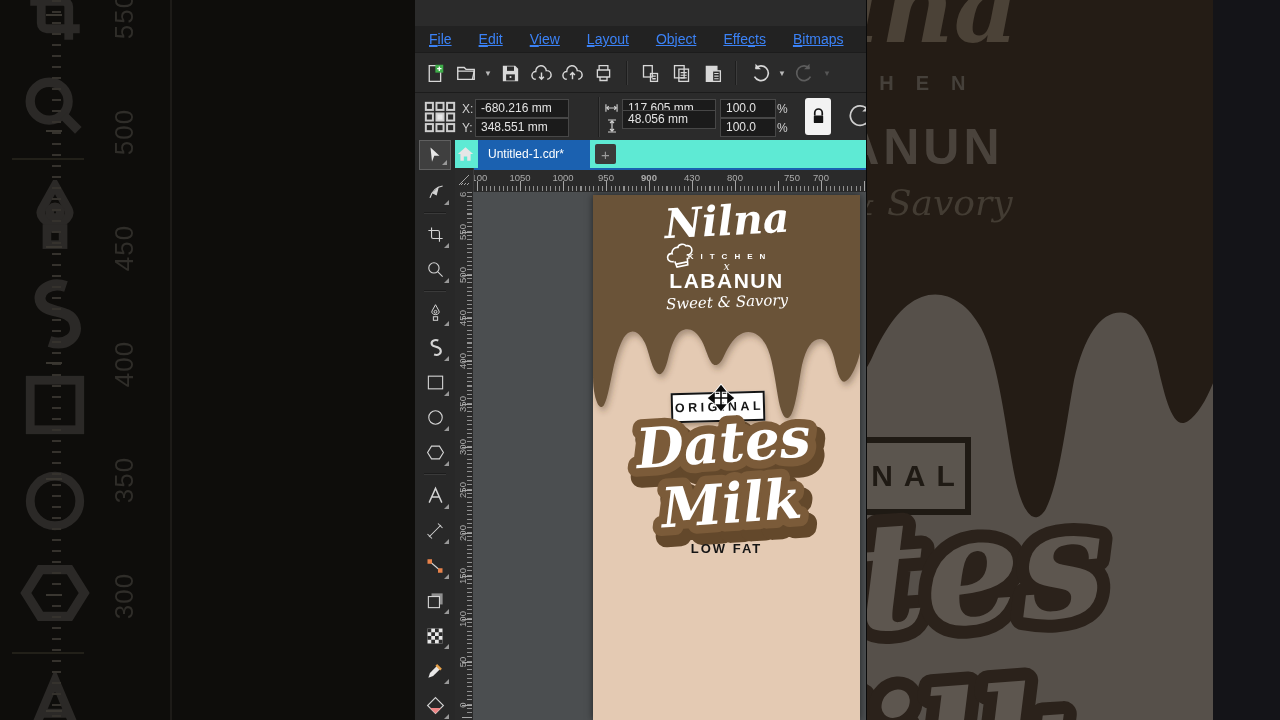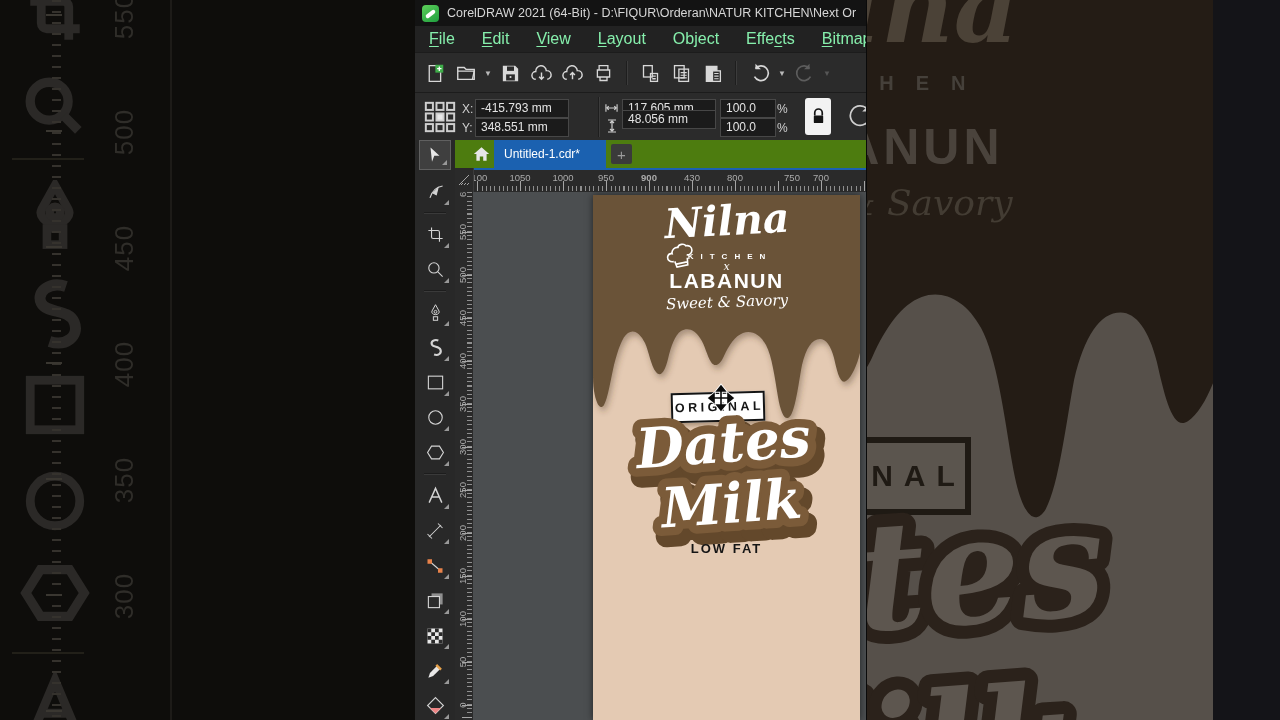--- a/index.html
+++ b/index.html
@@ -37,40 +37,40 @@
 
   .titlebar{position:absolute;left:0;top:0;width:100%;height:26px;background:#131313;display:flex;align-items:center;}
   .app-icon{width:17px;height:17px;margin:0 8px 0 7px;border-radius:4px;
       background:linear-gradient(145deg,#5ecf5a,#1e9e3e);position:relative;flex:none;}
   .app-icon:after{content:"";position:absolute;left:3px;top:7px;width:11px;height:4px;background:#fff;
       border-radius:2px;transform:rotate(-38deg);}
   .title-text{color:#d6d6d6;font-size:12.5px;white-space:nowrap;overflow:hidden;}
 
   .menubar{position:absolute;left:0;top:26px;width:100%;height:26px;background:#222;display:flex;
       align-items:center;padding-left:14px;gap:27px;overflow:hidden;}
-  .menubar span{color:#86efac;font-size:16px;white-space:nowrap;cursor:default;}
+  .menubar span{color:#3b82f6;font-size:14px;white-space:nowrap;cursor:default;text-decoration:underline;}
   .menubar u{text-underline-offset:2px;}
 
   .toolbar{position:absolute;left:0;top:52px;width:100%;height:40px;background:#2b2b2b;border-top:1px solid #1c1c1c;
       display:flex;align-items:center;padding-left:6px;gap:4px;}
   .tbtn{width:27px;height:27px;display:flex;align-items:center;justify-content:center;flex:none;}
   .tbtn svg{stroke:#d8d8d8;fill:none;stroke-width:1.5;}
   .tbtn.dim svg{stroke:#5d5d5d;}
   .caret{width:10px;height:27px;display:flex;align-items:center;justify-content:center;color:#b9b9b9;font-size:8px;flex:none;}
   .caret.dim{color:#565656;}
   .tsep{width:1px;height:24px;background:#1e1e1e;border-right:1px solid #3c3c3c;margin:0 5px;flex:none;}
 
   .propbar{position:absolute;left:0;top:92px;width:100%;height:48px;background:#2b2b2b;border-top:1px solid #1c1c1c;border-bottom:1px solid #191919;}
   .pfield{position:absolute;height:17px;background:#1b1b1b;border:1px solid #474747;color:#e3e3e3;
       font-size:12px;line-height:17px;padding:0 5px;white-space:nowrap;overflow:hidden;}
   .plabel{position:absolute;color:#cfcfcf;font-size:12px;}
   .lockbtn{position:absolute;left:390px;top:5px;width:26px;height:37px;background:#f2f2f2;border-radius:3px;
       display:flex;align-items:center;justify-content:center;}
 
-  .tabrow{position:absolute;left:16px;top:140px;width:100%;height:28px;background:#4d7c0f;}
+  .tabrow{position:absolute;left:0;top:140px;width:100%;height:28px;background:#5eead4;}
   .homebtn{position:absolute;left:37px;top:2px;width:26px;height:24px;display:flex;align-items:center;justify-content:center;}
   .doc-tab{position:absolute;left:63px;top:0;width:112px;height:28px;background:#1b61b0;color:#fff;
       font-size:12px;display:flex;align-items:center;padding-left:10px;box-sizing:border-box;}
   .newtab{position:absolute;left:180px;top:4px;width:21px;height:20px;background:#3a3a3a;border-radius:2px;
       color:#9c9c9c;font-size:15px;display:flex;align-items:center;justify-content:center;line-height:1;}
 
   
   .hruler{position:absolute;left:40px;top:168px;width:411px;height:24px;background:#2a2a2a;border-top:2px solid #1b61b0;box-sizing:border-box;}
   .hnum{position:absolute;top:2px;transform:translateX(-50%);color:#ababab;font-size:9.5px;}
   .hticks{position:absolute;left:18px;right:0;bottom:1px;height:5px;
@@ -195,24 +195,20 @@
         <text x="310" y="125" font-size="150">Dates</text>
         <text x="320" y="300" font-size="150">Milk</text>
       </g>
     </svg>
   </div>
 
   <div class="abs far-right"></div>
 
   <div class="abs app">
 
-    <div class="titlebar">
-      <div class="app-icon"></div>
-      <div class="title-text">CorelDRAW 2021 (64-Bit) - D:\FIQUR\Orderan\NATUR KITCHEN\Next Or</div>
-    </div>
 
     <div class="menubar">
         <span class="menu-item"><u>F</u>ile</span>
         <span class="menu-item"><u>E</u>dit</span>
         <span class="menu-item"><u>V</u>iew</span>
         <span class="menu-item"><u>L</u>ayout</span>
         <span class="menu-item">Ob<u>j</u>ect</span>
         <span class="menu-item">Effe<u>c</u>ts</span>
         <span class="menu-item"><u>B</u>itmaps</span>
         <span class="menu-item"><u>T</u>e</span>
@@ -305,21 +301,21 @@
             <rect x="17" y="2" width="5" height="5"></rect>
           <rect x="2" y="9.5" width="5" height="5"></rect>
             <rect x="9.5" y="9.5" width="5" height="5" fill="#e8e8e8"></rect>
             <rect x="17" y="9.5" width="5" height="5"></rect>
           <rect x="2" y="17" width="5" height="5"></rect>
             <rect x="9.5" y="17" width="5" height="5"></rect>
             <rect x="17" y="17" width="5" height="5"></rect>
         </g>
       </svg>
       <div class="plabel" style="left:47px;top:9px">X:</div>
-      <div class="pfield" style="left:60px;top:6px;width:82px">-415.793 mm</div>
+      <div class="pfield" style="left:60px;top:6px;width:82px">-680.216 mm</div>
       <div class="plabel" style="left:47px;top:28px">Y:</div>
       <div class="pfield" style="left:60px;top:25px;width:82px">348.551 mm</div>
 
       <div class="abs" style="left:183px;top:4px;width:1px;height:40px;background:#1e1e1e;border-right:1px solid #3c3c3c"></div>
 
       <svg class="abs" style="left:190px;top:10px" width="13" height="10" viewBox="0 0 14 10">
         <g stroke="#cfcfcf" stroke-width="1.2" fill="none">
             <path d="M1 1v8M13 1v8M2 5h10M2 5l2-2M2 5l2 2M12 5l-2-2M12 5l-2 2"></path>
           </g>
       </svg>

